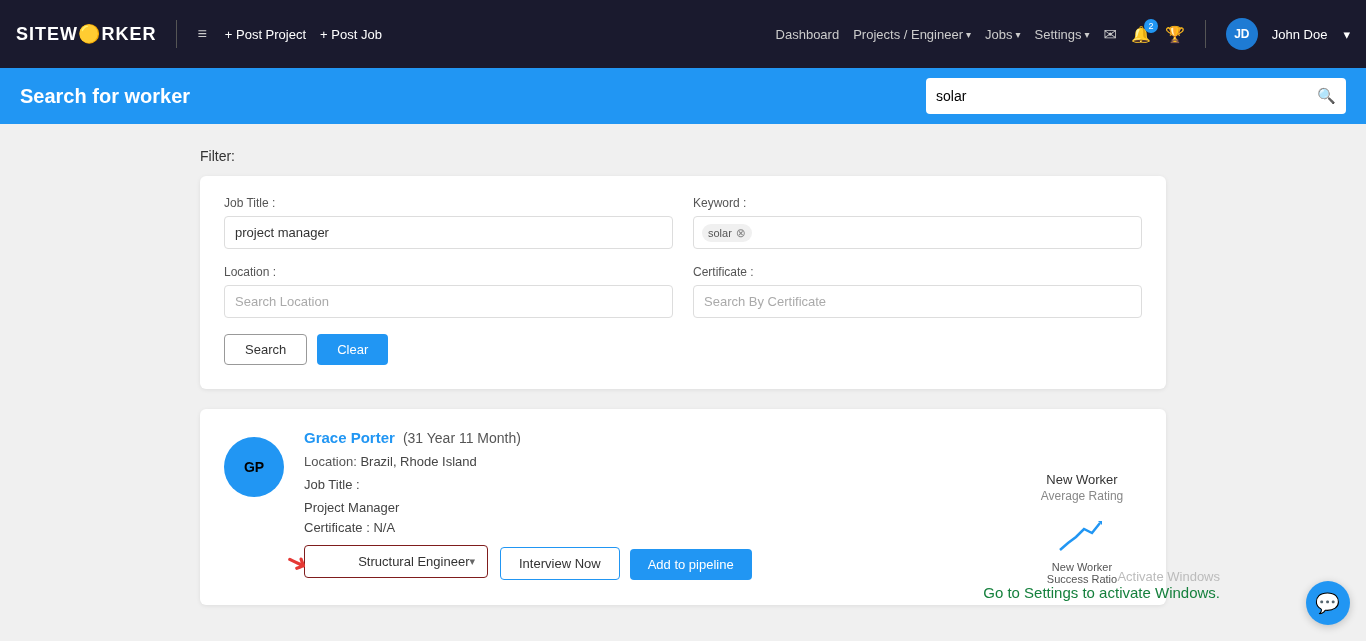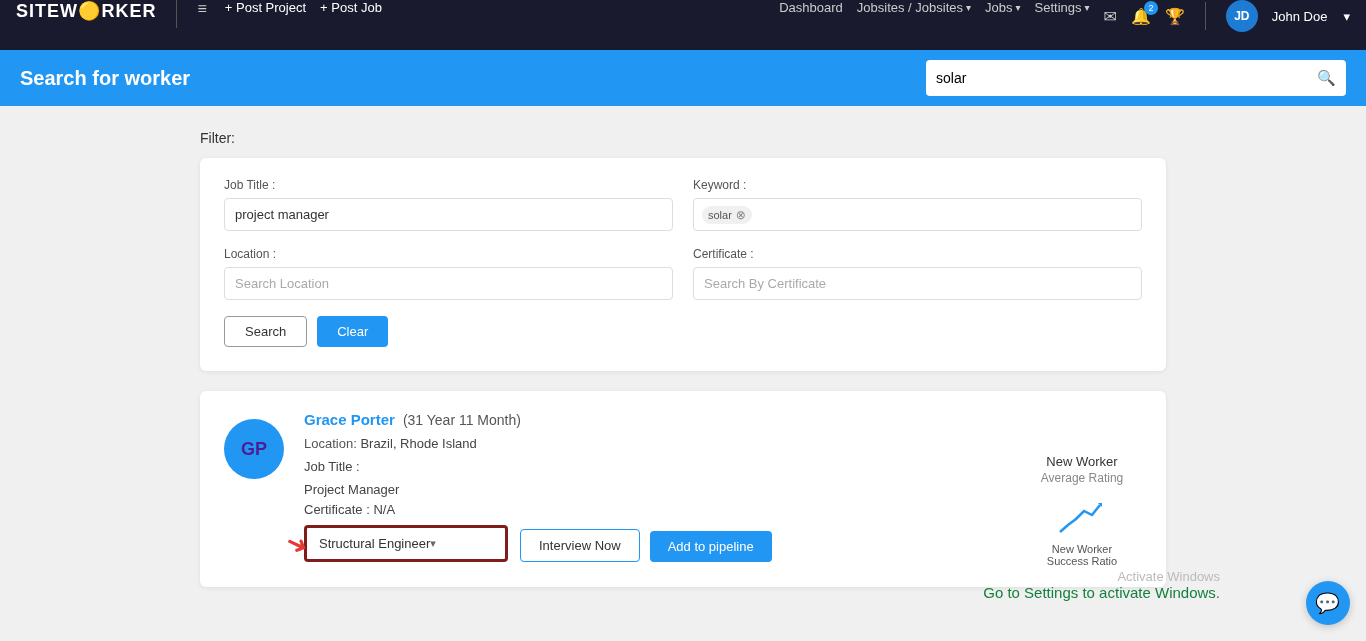--- a/index.html
+++ b/index.html
@@ -1,23 +1,23 @@
 <!DOCTYPE html>
 <html><head>
   <meta charset="utf-8">
   <style>
     * { box-sizing: border-box; margin: 0; padding: 0; font-family: Arial, sans-serif; }
     body { background: #f0f0f0; min-height: 641px; overflow-x: hidden; }
 
     
     .topnav {
       background: #1a1a2e;
-      height: 50px;
-      display: flex;
-      align-items: flex-start;
+      height: 68px;
+      display: flex;
+      align-items: center;
       padding: 0 16px;
       gap: 14px;
       position: relative;
     }
     .logo {
       font-size: 18px;
       font-weight: bold;
       color: #fff;
       letter-spacing: 1px;
     }
@@ -161,45 +161,45 @@
       margin-bottom: 20px;
       box-shadow: 0 1px 4px rgba(0,0,0,0.08);
       display: flex;
       align-items: flex-start;
       gap: 20px;
     }
     .worker-avatar {
       width: 60px; height: 60px;
       border-radius: 50%;
       background: #2196f3;
-      color: #4c1d95;
-      font-size: 18px;
+      color: #000000;
+      font-size: 14px;
       font-weight: bold;
       display: flex; align-items: center; justify-content: center;
       flex-shrink: 0;
       margin-top: 8px;
     }
     .worker-info { flex: 1; }
     .worker-name-row { display: flex; align-items: center; gap: 8px; margin-bottom: 6px; }
     .worker-name { color: #2196f3; font-size: 15px; font-weight: 600; }
     .worker-age { color: #555; font-size: 14px; }
     .worker-detail { font-size: 13px; color: #444; margin-bottom: 2px; line-height: 1.6; }
     .worker-detail span.key { color: #555; font-weight: 400; }
     .worker-cert { font-size: 13px; color: #444; margin-bottom: 8px; }
 
     .dropdown-select {
       display: flex; align-items: center;
-      border: 3px solid #7f1d1d;
+      border: 1px solid #7f1d1d;
       border-radius: 4px;
       padding: 8px 12px;
       font-size: 13px;
       cursor: pointer;
       background: #fff;
-      width: 204px;
-      justify-content: flex-start;
+      width: 184px;
+      justify-content: flex-end;
       color: #333;
     }
     .dropdown-select .chevron { color: #666; font-size: 11px; }
 
     .worker-actions { display: flex; gap: 10px; align-items: flex-end; margin-top: 4px; }
     .btn-interview {
       border: 1px solid #2196f3;
       background: #fff;
       border-radius: 4px;
       padding: 8px 18px;
@@ -281,21 +281,21 @@
   <span class="logo">
     SITEW<span>🟡</span>RKER
   </span>
   <div class="divider-v"></div>
   <span class="hamburger">≡</span>
   <span class="post-btn">+ Post Project</span>
   <span class="post-btn">+ Post Job</span>
   <div class="nav-spacer"></div>
   <span class="nav-link">Dashboard</span>
   <span class="nav-link">
-      <span>Jobsites / Jobsites</span> 
+      <span>Projects / Engineer</span> 
       <span class="chevron">▾</span>
     </span>
   <span class="nav-link">
       <span>Jobs</span> 
       <span class="chevron">▾</span>
     </span>
   <span class="nav-link">
       <span>Settings</span> 
       <span class="chevron">▾</span>
     </span>

